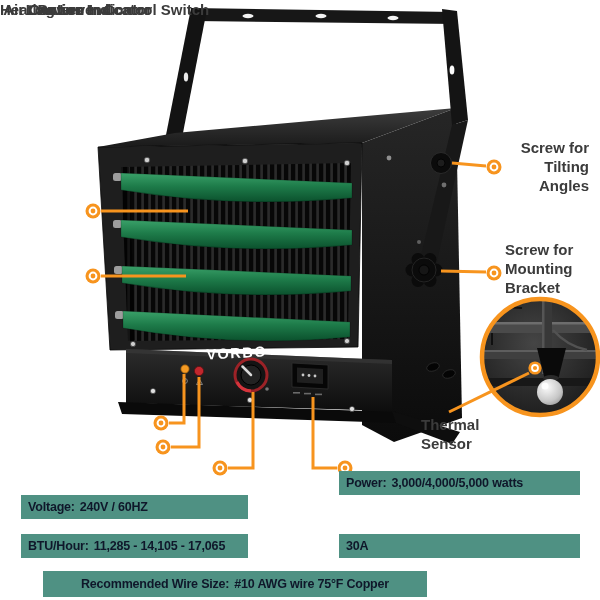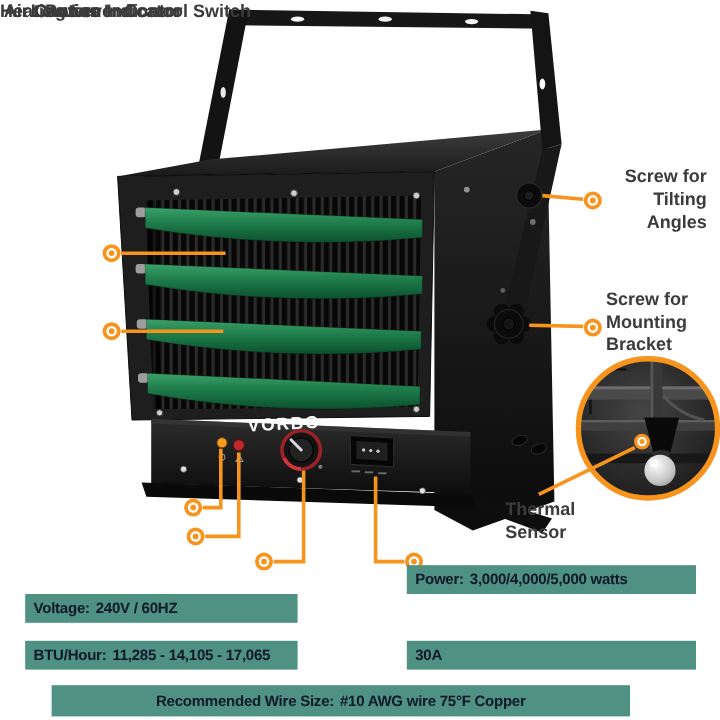--- a/index.html
+++ b/index.html
@@ -237,18 +237,18 @@
     <span class="l">Power:</span>
     <span class="v">3,000/4,000/5,000 watts</span>
   </div>
   <div class="spec" style="left:21px;top:534px;width:227px;">
     <span class="l">BTU/Hour:</span>
     <span class="v">11,285 - 14,105 - 17,065</span>
   </div>
   <div class="spec" style="left:339px;top:534px;width:241px;">
     <span class="v">30A</span>
   </div>
-  <div class="spec center" style="left:43px;top:571px;width:482px;height:26px;">
+  <div class="spec center" style="left:43px;top:571px;width:384px;height:26px;">
     <span class="l">Recommended Wire Size:</span>
     <span class="v">#10 AWG wire 75°F Copper</span>
   </div>
 
 </div>
 
 </body></html>

